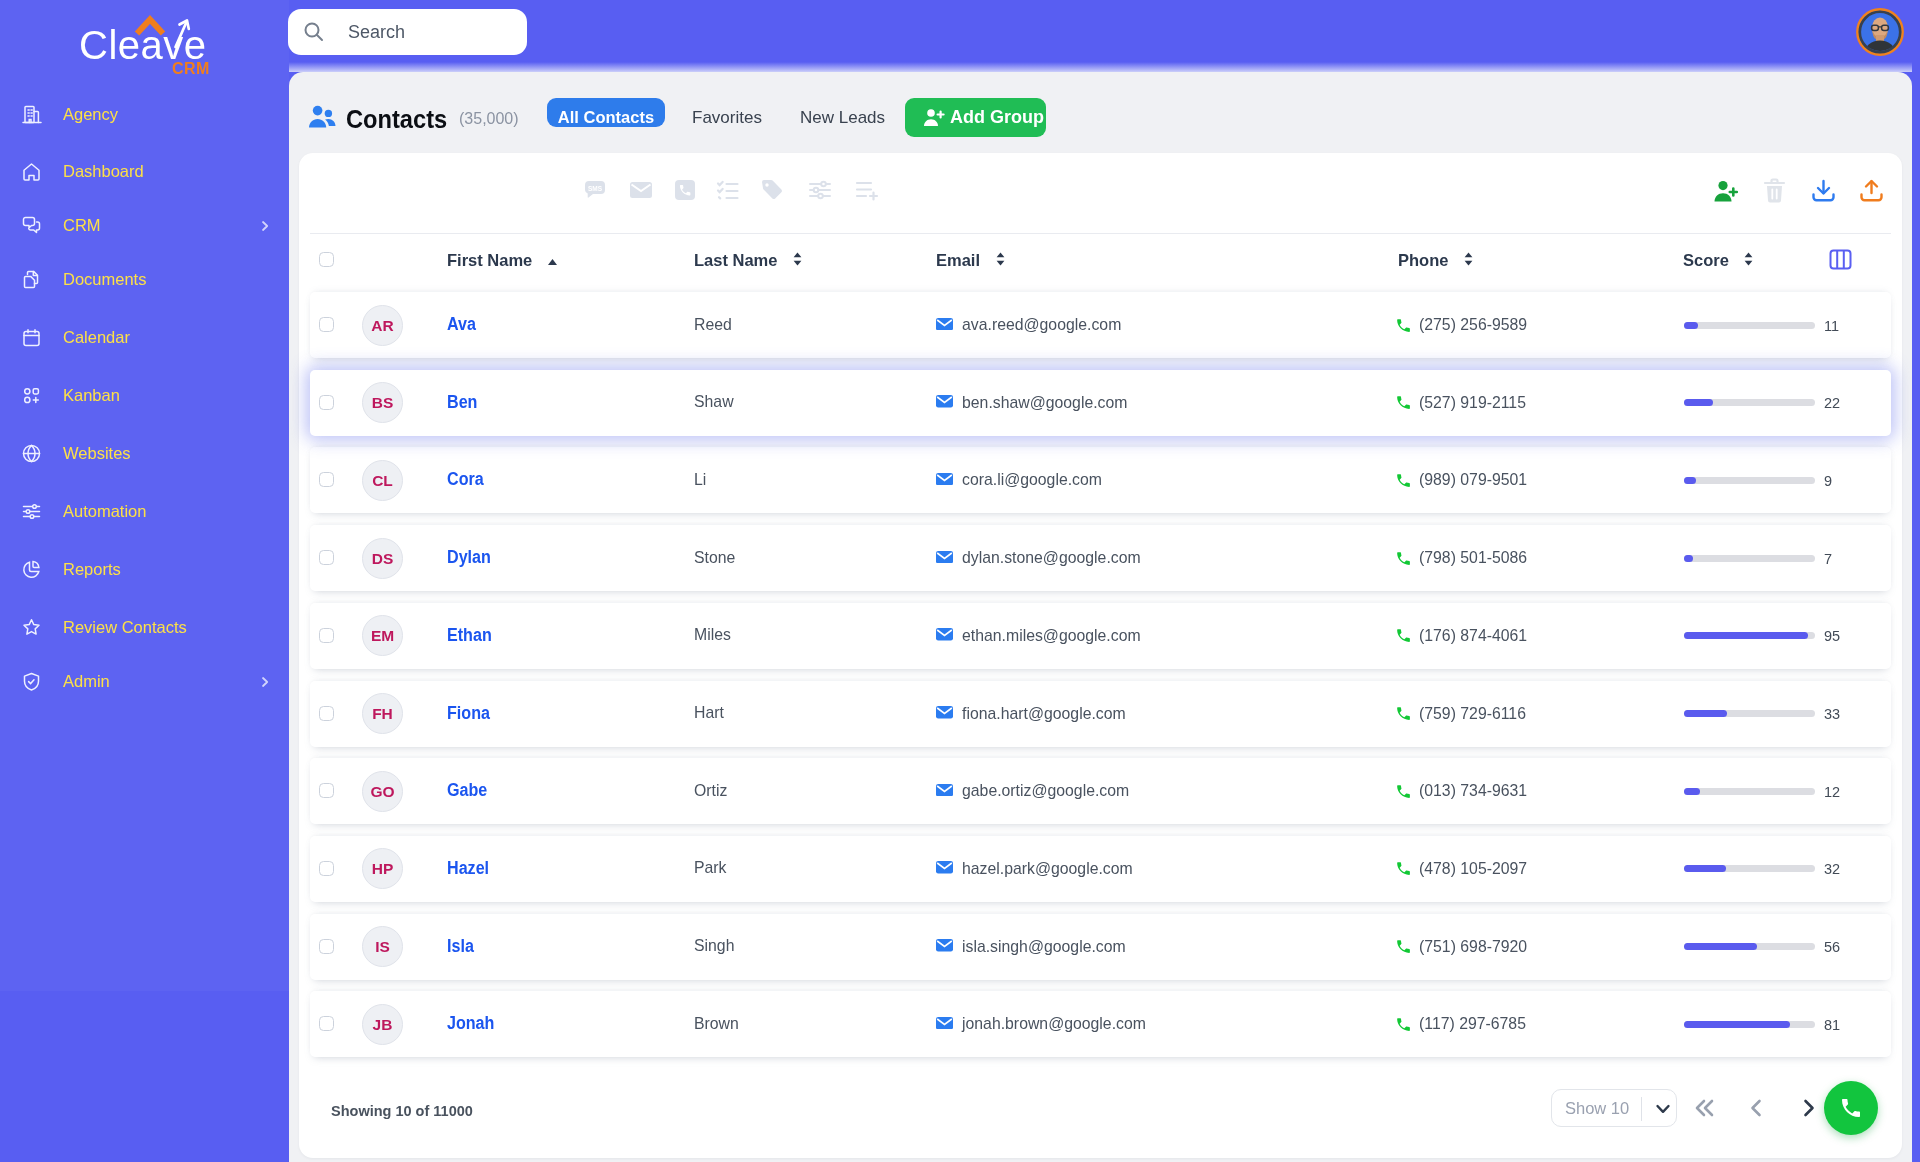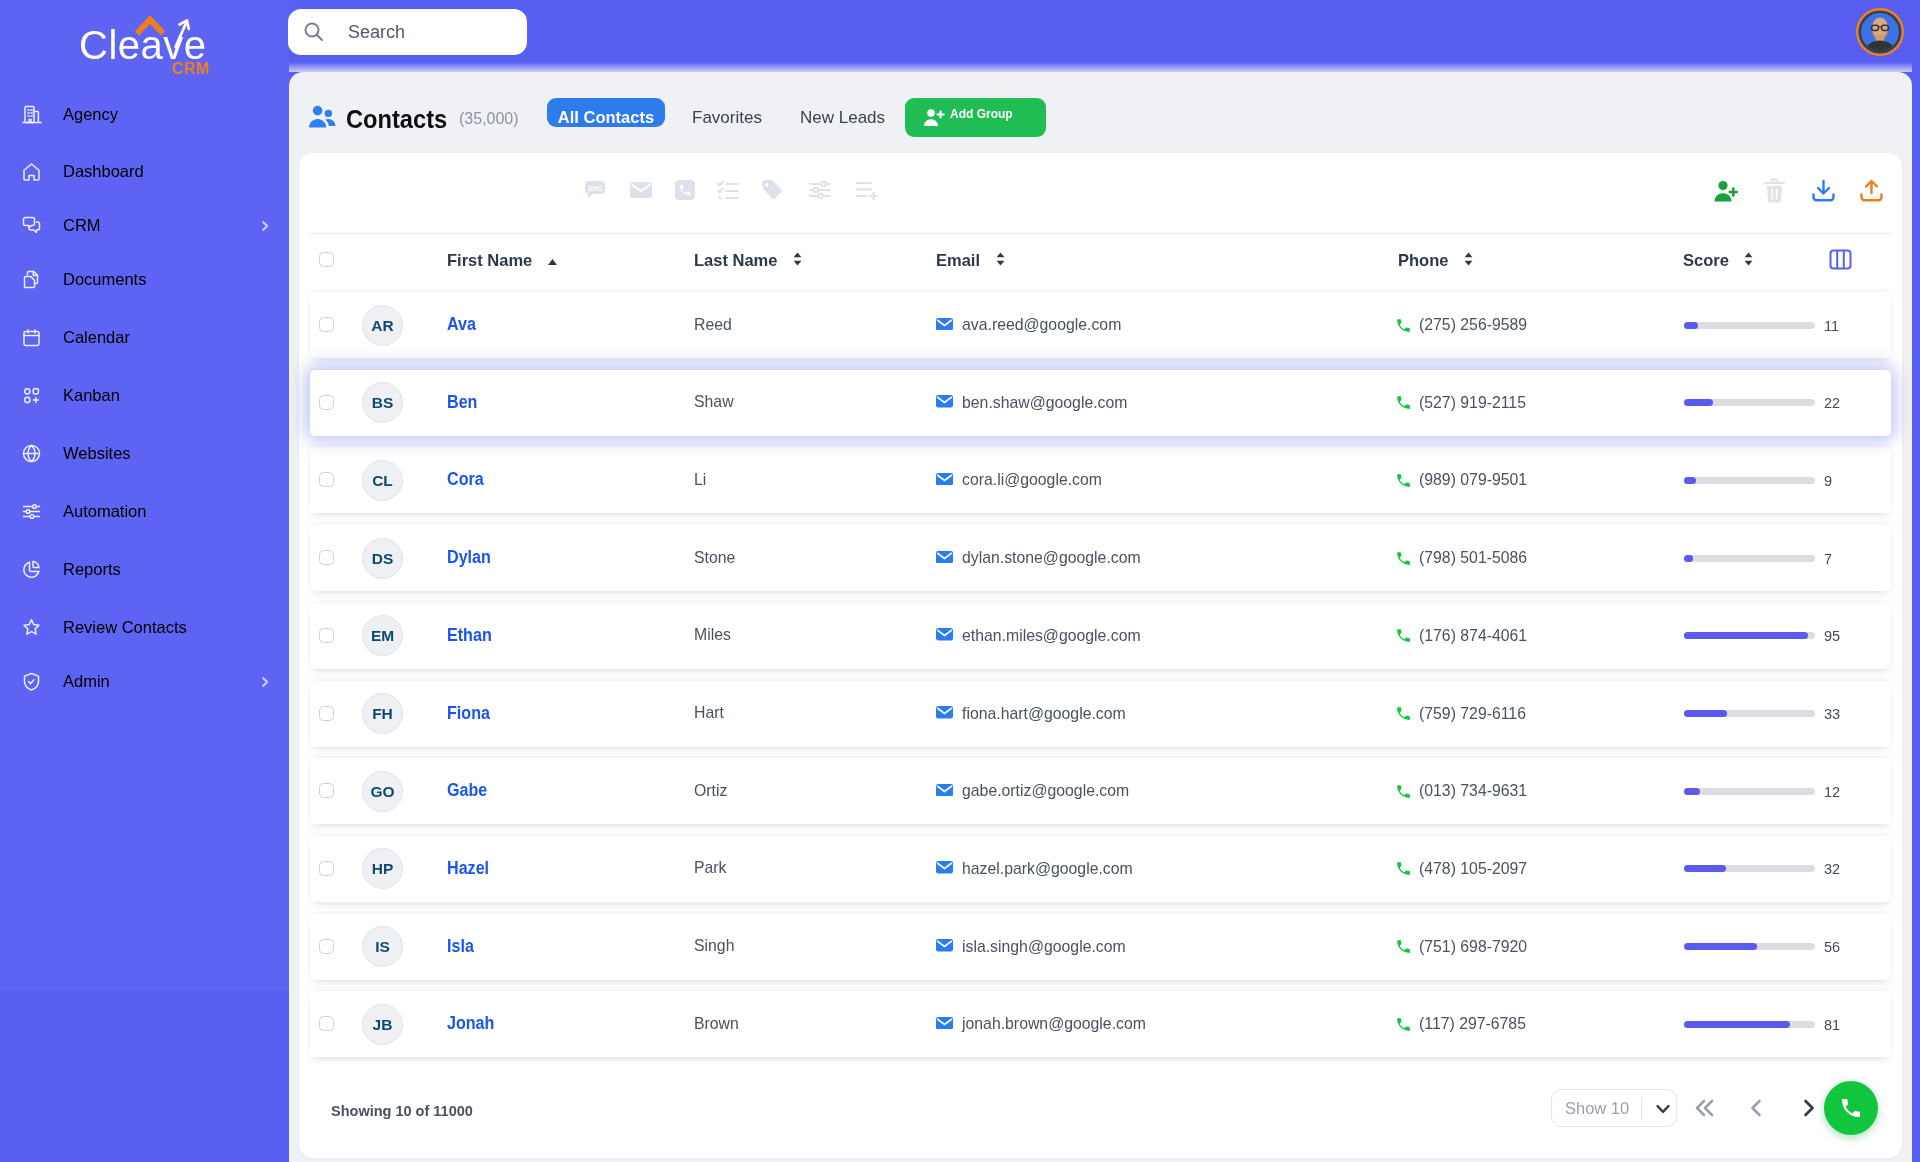--- a/index.html
+++ b/index.html
@@ -11,48 +11,48 @@
 .sidebar { position:absolute; left:0; top:0; width:289px; height:991px; background:rgba(255,255,255,.035); }
 .tsearch { position:absolute; left:288px; top:9px; width:239px; height:46px; background:#fff; border-radius:13px; }
 .tsearch svg { position:absolute; left:15px; top:12px; }
 .tsearch span { position:absolute; left:60px; top:13px; font-size:18px; color:#4e5867; }
 .avatar-top { position:absolute; left:1856px; top:8px; }
 .logo { position:absolute; left:0; top:0; width:289px; height:95px; }
 .logo .ctext { position:absolute; left:79px; top:23px; font-size:40px; color:#fff; letter-spacing:0.5px; }
 .logo .crm { position:absolute; left:172px; top:60px; font-size:16px; font-weight:bold; color:#f07e1e; letter-spacing:0.5px; }
 .mitem { position:absolute; left:0; width:289px; height:42px; }
 .mic { position:absolute; left:21px; top:10px; }
-.mlabel { position:absolute; left:63px; top:11px; font-size:16.5px; color:#000000; }
+.mlabel { position:absolute; left:63px; top:11px; font-size:16.5px; color:#fde047; }
 .chev { position:absolute; left:258px; top:14px; }
 .hdr-title { position:absolute; left:346px; top:104px; font-size:26px; font-weight:bold; color:#0b0e13; transform:scaleX(.91); transform-origin:left; }
 .hdr-count { position:absolute; left:459px; top:110px; font-size:16px; color:#8b93a2; }
 .ppl { position:absolute; left:308px; top:104px; }
 .tab-active { position:absolute; left:547px; top:98px; width:118px; height:29px; background:#2e7ceb; border-radius:9px;
   color:#fff; font-size:16.5px; font-weight:bold; text-align:center; line-height:39px; }
 .tab { position:absolute; top:108px; font-size:17px; color:#39424f; }
 .addgrp { position:absolute; left:905px; top:98px; width:141px; height:39px; background:#20bd55; border-radius:9px; }
 .addgrp svg { position:absolute; left:17px; top:9px; }
-.addgrp span { position:absolute; left:45px; top:9px; font-size:12px; font-weight:bold; color:#fff; }
+.addgrp span { position:absolute; left:45px; top:9px; font-size:18px; font-weight:bold; color:#fff; }
 .card { position:absolute; left:299px; top:153px; width:1603px; height:1005px; background:#fff; border-radius:14px;
   box-shadow:0 1px 3px rgba(25,35,65,.05); }
 .csearch { position:absolute; left:11px; top:15px; width:249px; height:44px; border:1px solid #e3e6ec; border-radius:9px; background:#fff; }
 .csearch svg { position:absolute; left:17px; top:11px; }
 .csearch span { position:absolute; left:63px; top:11px; font-size:16.5px; color:#8d95a5; }
 .tbi { position:absolute; top:24px; }
 .rti { position:absolute; top:24px; }
 .divider { position:absolute; left:11px; top:80px; width:1581px; height:1px; background:#e9ebf0; }
 .th { position:absolute; top:98px; font-size:16.5px; font-weight:bold; color:#2c394d; }
 .sortic { position:relative; margin-left:10px; }
 .cb { position:absolute; width:15px; height:15px; border:1.5px solid #ccd2dc; border-radius:4.5px; background:#fff; }
 .colic { position:absolute; left:1530px; top:96px; }
 .row { position:absolute; left:11px; width:1581px; height:66px; background:#fff; border-radius:5px;
   box-shadow:0 4px 9px -4px rgba(128,138,158,.40), 0 -3px 7px -4px rgba(128,138,158,.26); }
 .row.hl { box-shadow:0 0 17px 4px rgba(104,118,235,.45); z-index:3; }
 .avatar { position:absolute; left:52px; top:12.5px; width:41px; height:41px; border-radius:50%; background:#eef0f4;
-  border:1px solid #e0e3ea; text-align:center; line-height:39px; font-size:15.5px; font-weight:bold; color:#0c4a6e; }
+  border:1px solid #e0e3ea; text-align:center; line-height:39px; font-size:15.5px; font-weight:bold; color:#be185d; }
 .fname { position:absolute; left:137px; top:22px; font-size:17.5px; font-weight:bold; color:#1b55ef; transform:scaleX(.92); transform-origin:left top; }
 .lname { position:absolute; left:384px; top:22.5px; font-size:17px; color:#49525f; transform:scaleX(.93); transform-origin:left top; }
 .emcell { position:absolute; left:626px; top:23px; }
 .mailic { position:absolute; top:2.5px; }
 .etxt { position:absolute; left:26px; white-space:nowrap; font-size:17px; color:#49525f; transform:scaleX(.93); transform-origin:left top; }
 .phcell { position:absolute; left:1085px; top:23px; }
 .phnic { position:absolute; top:1.5px; }
 .ptxt { position:absolute; left:24px; white-space:nowrap; font-size:17px; color:#49525f; transform:scaleX(.93); transform-origin:left top; }
 .bar { position:absolute; left:1374px; top:29.5px; width:131px; height:7px; border-radius:4px; background:#dcdde2; }
 .barf { position:absolute; left:0; top:0; height:7px; border-radius:4px; background:#5a5bee; }

